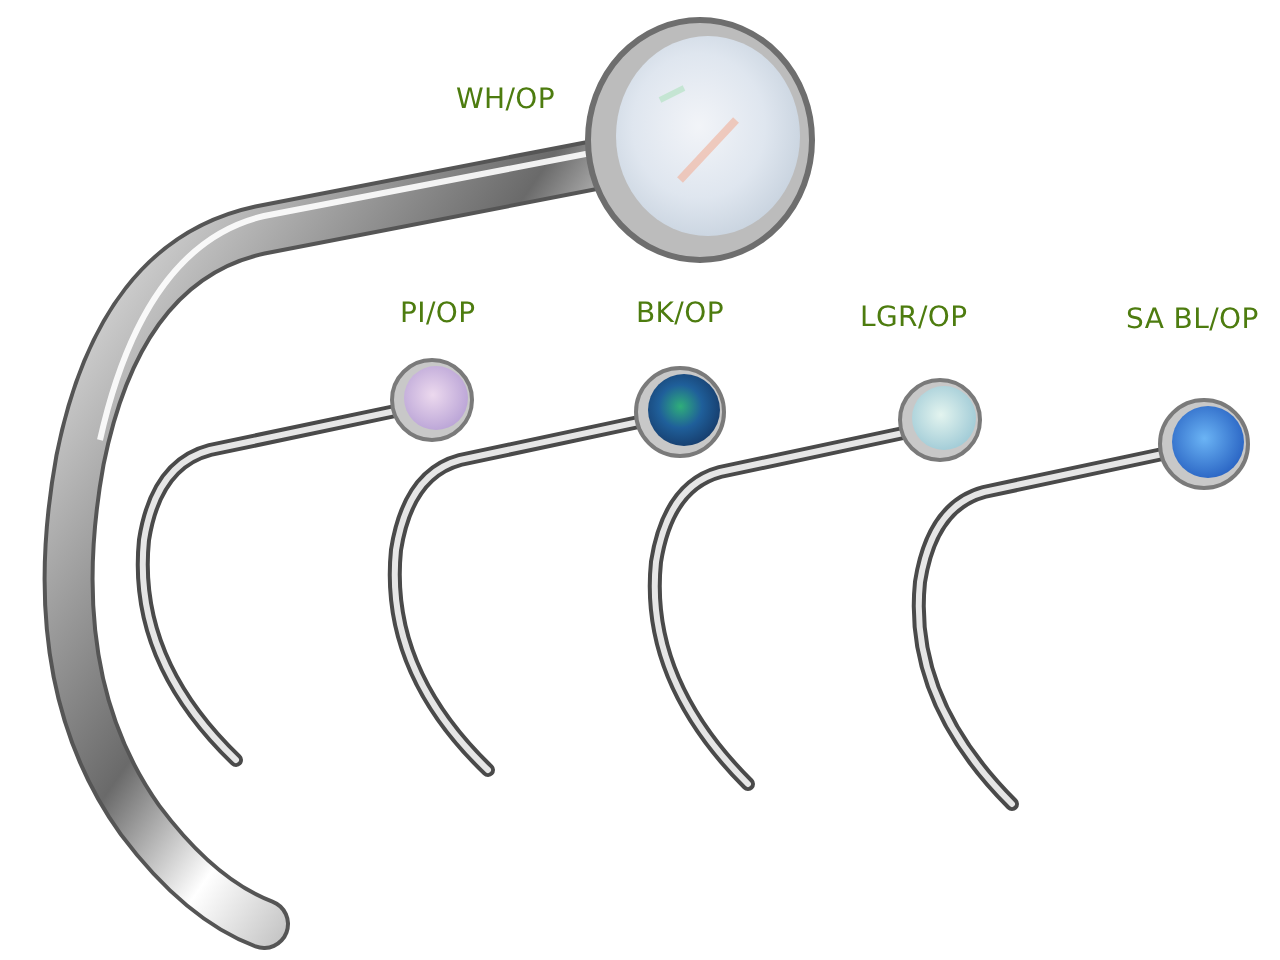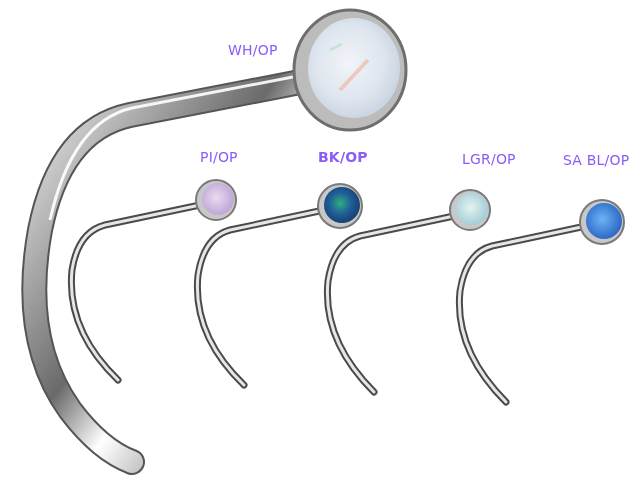--- a/index.html
+++ b/index.html
@@ -1,18 +1,18 @@
 <!DOCTYPE html>
 <html><head>
   <meta charset="utf-8">
   <style>
     html, body { margin:0; padding:0; }
     body { width:640px; height:480px; background:#ffffff; position:relative; overflow:hidden; font-family:"DejaVu Sans", sans-serif; }
     .stage { position:absolute; left:0; top:0; width:640px; height:480px; }
-    .label { position:absolute; font-size:14px; color:#8b5cf6; letter-spacing:0.2px; white-space:nowrap; }
+    .label { position:absolute; font-size:14px; color:#4d7c0f; letter-spacing:0.2px; white-space:nowrap; }
     svg { position:absolute; left:0; top:0; }
   </style>
 </head>
 <body>
 
 <div class="stage">
 
   <svg width="640" height="480" viewBox="0 0 640 480">
     <defs>
       <linearGradient id="metal" x1="0" y1="0" x2="1" y2="1">
@@ -79,16 +79,16 @@
     <g>
       <path d="M586 226 L492 246 Q466 253 460 291 Q454 350 506 402" fill="none" stroke="#4a4a4a" stroke-width="7" stroke-linecap="round"></path>
       <path d="M586 226 L492 246 Q466 253 460 291 Q454 350 506 402" fill="none" stroke="#e6e6e6" stroke-width="3" stroke-linecap="round"></path>
       <circle cx="602" cy="222" r="22" fill="#c8c8c8" stroke="#7a7a7a" stroke-width="2"></circle>
       <circle cx="604" cy="221" r="18" fill="url(#sablop)"></circle>
     </g>
   </svg>
 
   <span class="label" style="left:228px; top:42px;">WH/OP</span>
   <span class="label" style="left:200px; top:149px;">PI/OP</span>
-  <span class="label" style="left:318px; top:149px;font-weight:bold;">BK/OP</span>
-  <span class="label" style="left:462px; top:151px;">LGR/OP</span>
+  <span class="label" style="left:318px; top:149px;">BK/OP</span>
+  <span class="label" style="left:430px; top:151px;">LGR/OP</span>
   <span class="label" style="left:563px; top:152px;">SA BL/OP</span>
 </div>
 
 </body></html>

